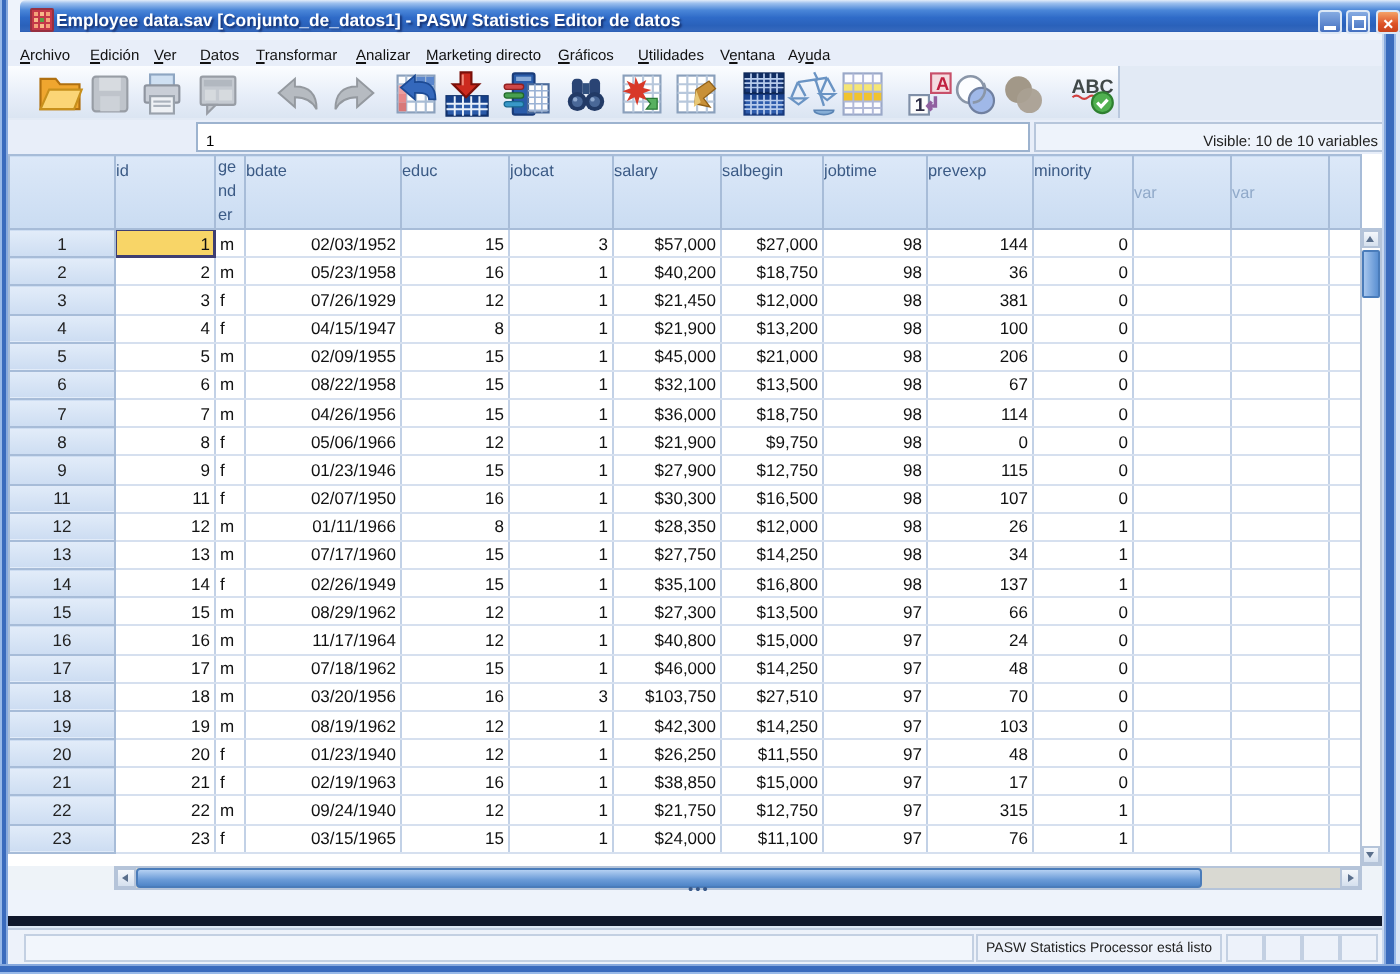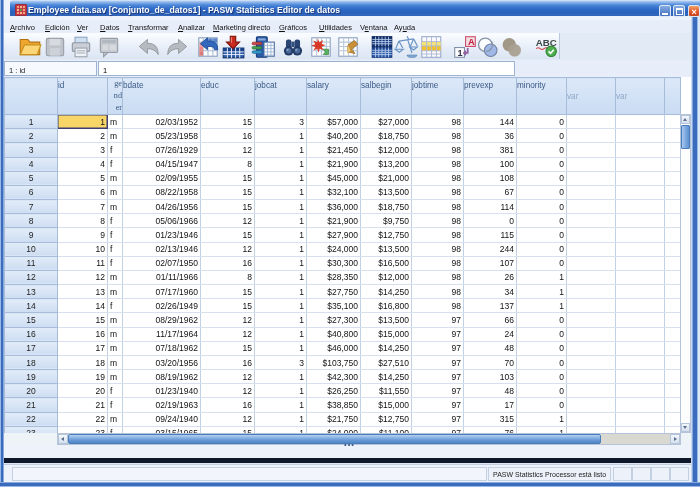--- a/index.html
+++ b/index.html
@@ -209,22 +209,22 @@
       <circle cx="14.5" cy="15" r="5.8" fill="#aaa092" fill-opacity="0.95"></circle>
     </svg>
     <svg style="left:529px" width="26" height="26" viewBox="0 0 24 24">
       <text x="2.5" y="11.5" font-family="Liberation Sans" font-size="9" font-weight="bold" fill="#404848">ABC</text>
       <path d="M3 13.5 q1.8 -1.5 3.6 0 t3.6 0 t3.6 0" stroke="#d04040" stroke-width="1" fill="none"></path>
       <circle cx="16.8" cy="16" r="4.8" fill="#50b050" stroke="#2e8030"></circle>
       <path d="M14.4 16 l1.8 1.8 3 -3.2" stroke="#fff" stroke-width="1.5" fill="none"></path>
     </svg>
   </div>
   <div id="refbar">
-    <div id="refL">1 : id</div>
     <div id="refE">1</div>
+    <div id="refR">Visible: 10 de 10 variables</div>
   </div>
   <div id="grid">
     <table id="tbl">
       <colgroup>
         <col style="width:53px">
         <col style="width:50px">
         <col style="width:15px">
         <col style="width:78px">
         <col style="width:54px">
         <col style="width:52px">
@@ -234,21 +234,21 @@
         <col style="width:53px">
         <col style="width:50px">
         <col style="width:49px">
         <col style="width:49px">
         <col style="width:16px">
       </colgroup>
       <tbody id="tbody">
         <tr style="height:36px;">
           <th></th>
           <th>id</th>
-          <th style="text-align:right;padding-left:1px;vertical-align:top;line-height:12px;padding-top:0;font-family:Liberation Serif, serif;">ge<br>nd<br>er</th>
+          <th style="text-align:left;padding-left:1px;vertical-align:top;line-height:12px;padding-top:0;">ge<br>nd<br>er</th>
           <th>bdate</th>
           <th>educ</th>
           <th>jobcat</th>
           <th>salary</th>
           <th>salbegin</th>
           <th>jobtime</th>
           <th>prevexp</th>
           <th>minority</th>
           <th style="color:#90a9c9;vertical-align:middle;padding-top:0;">var</th>
           <th style="color:#90a9c9;vertical-align:middle;padding-top:0;">var</th>
@@ -321,21 +321,21 @@
         <tr style="height:14.18px;">
           <td class="rh">5</td>
           <td class="num">5</td>
           <td>m</td>
           <td class="num">02/09/1955</td>
           <td class="num">15</td>
           <td class="num">1</td>
           <td class="num">$45,000</td>
           <td class="num">$21,000</td>
           <td class="num">98</td>
-          <td class="num">108</td>
+          <td class="num">206</td>
           <td class="num">0</td>
           <td></td>
           <td></td>
           <td></td>
         </tr>
         <tr style="height:14.18px;">
           <td class="rh">6</td>
           <td class="num">6</td>
           <td>m</td>
           <td class="num">08/22/1958</td>
@@ -386,36 +386,20 @@
           <td class="rh">9</td>
           <td class="num">9</td>
           <td>f</td>
           <td class="num">01/23/1946</td>
           <td class="num">15</td>
           <td class="num">1</td>
           <td class="num">$27,900</td>
           <td class="num">$12,750</td>
           <td class="num">98</td>
           <td class="num">115</td>
-          <td class="num">0</td>
-          <td></td>
-          <td></td>
-          <td></td>
-        </tr>
-        <tr style="height:14.18px;">
-          <td class="rh">10</td>
-          <td class="num">10</td>
-          <td>f</td>
-          <td class="num">02/13/1946</td>
-          <td class="num">12</td>
-          <td class="num">1</td>
-          <td class="num">$24,000</td>
-          <td class="num">$13,500</td>
-          <td class="num">98</td>
-          <td class="num">244</td>
           <td class="num">0</td>
           <td></td>
           <td></td>
           <td></td>
         </tr>
         <tr style="height:14.18px;">
           <td class="rh">11</td>
           <td class="num">11</td>
           <td>f</td>
           <td class="num">02/07/1950</td>

